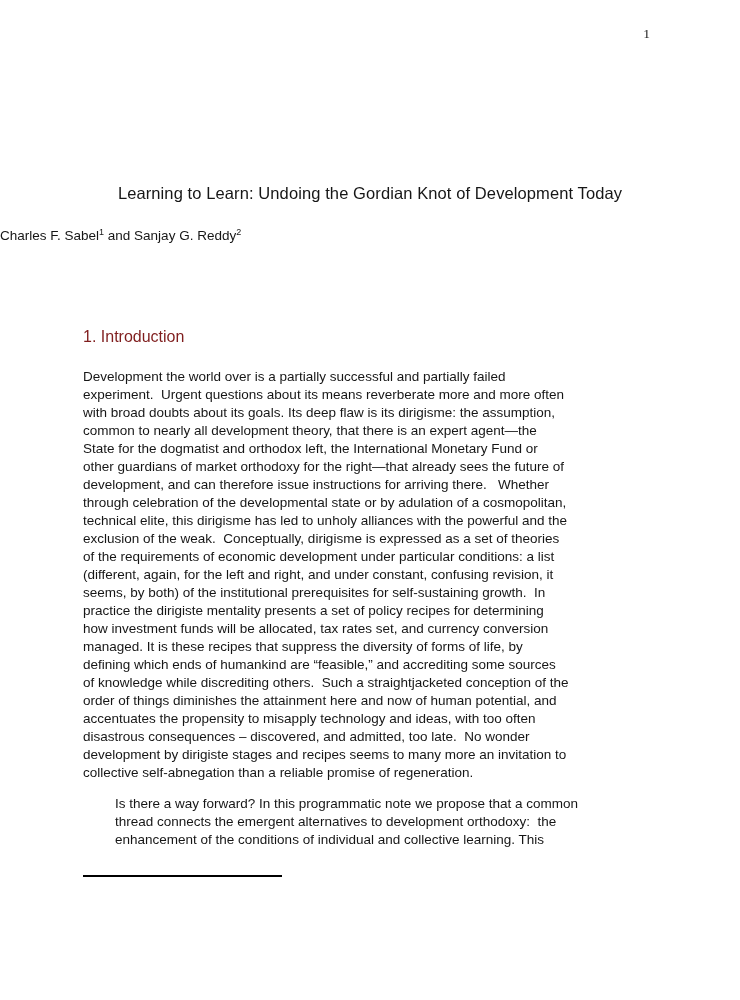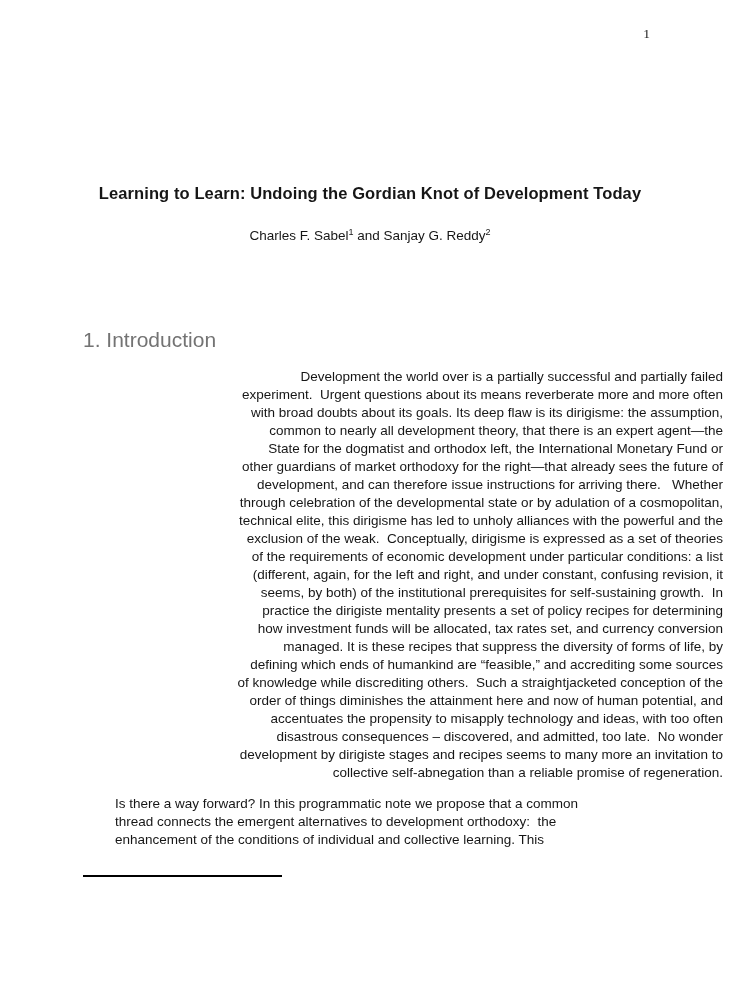--- a/index.html
+++ b/index.html
@@ -21,55 +21,55 @@
     font-size: 13.5px;
     color: #1a1a1a;
   }
   .paper-title {
     position: absolute;
     top: 184px;
     left: 0;
     width: 740px;
     text-align: center;
     font-size: 16.5px;
-    font-weight: bold;
+    font-weight: normal;
     color: #161616;
     letter-spacing: 0.1px;
   }
   .author-line {
     position: absolute;
     top: 227px;
     left: 0;
     width: 740px;
-    text-align: center;
+    text-align: left;
     font-size: 13.5px;
     color: #161616;
   }
   .author-line sup {
     font-size: 9px;
     vertical-align: 5px;
   }
   .section-heading {
     position: absolute;
     top: 328px;
     left: 83px;
-    font-size: 21px;
+    font-size: 16px;
     font-weight: normal;
-    color: #737373;
+    color: #7f1d1d;
   }
   .body-para {
     position: absolute;
     left: 83px;
     width: 640px;
     font-size: 13.5px;
     line-height: 18px;
     white-space: pre;
     color: #161616;
   }
-  .para1 { top: 368px; text-align: right; }
+  .para1 { top: 368px; }
   .para2 { top: 795px; margin-left: 32px; }
   .footnote-rule {
     position: absolute;
     top: 875px;
     left: 83px;
     width: 199px;
     border-top: 2px solid #000000;
   }
   .footnotes {
     position: absolute;

